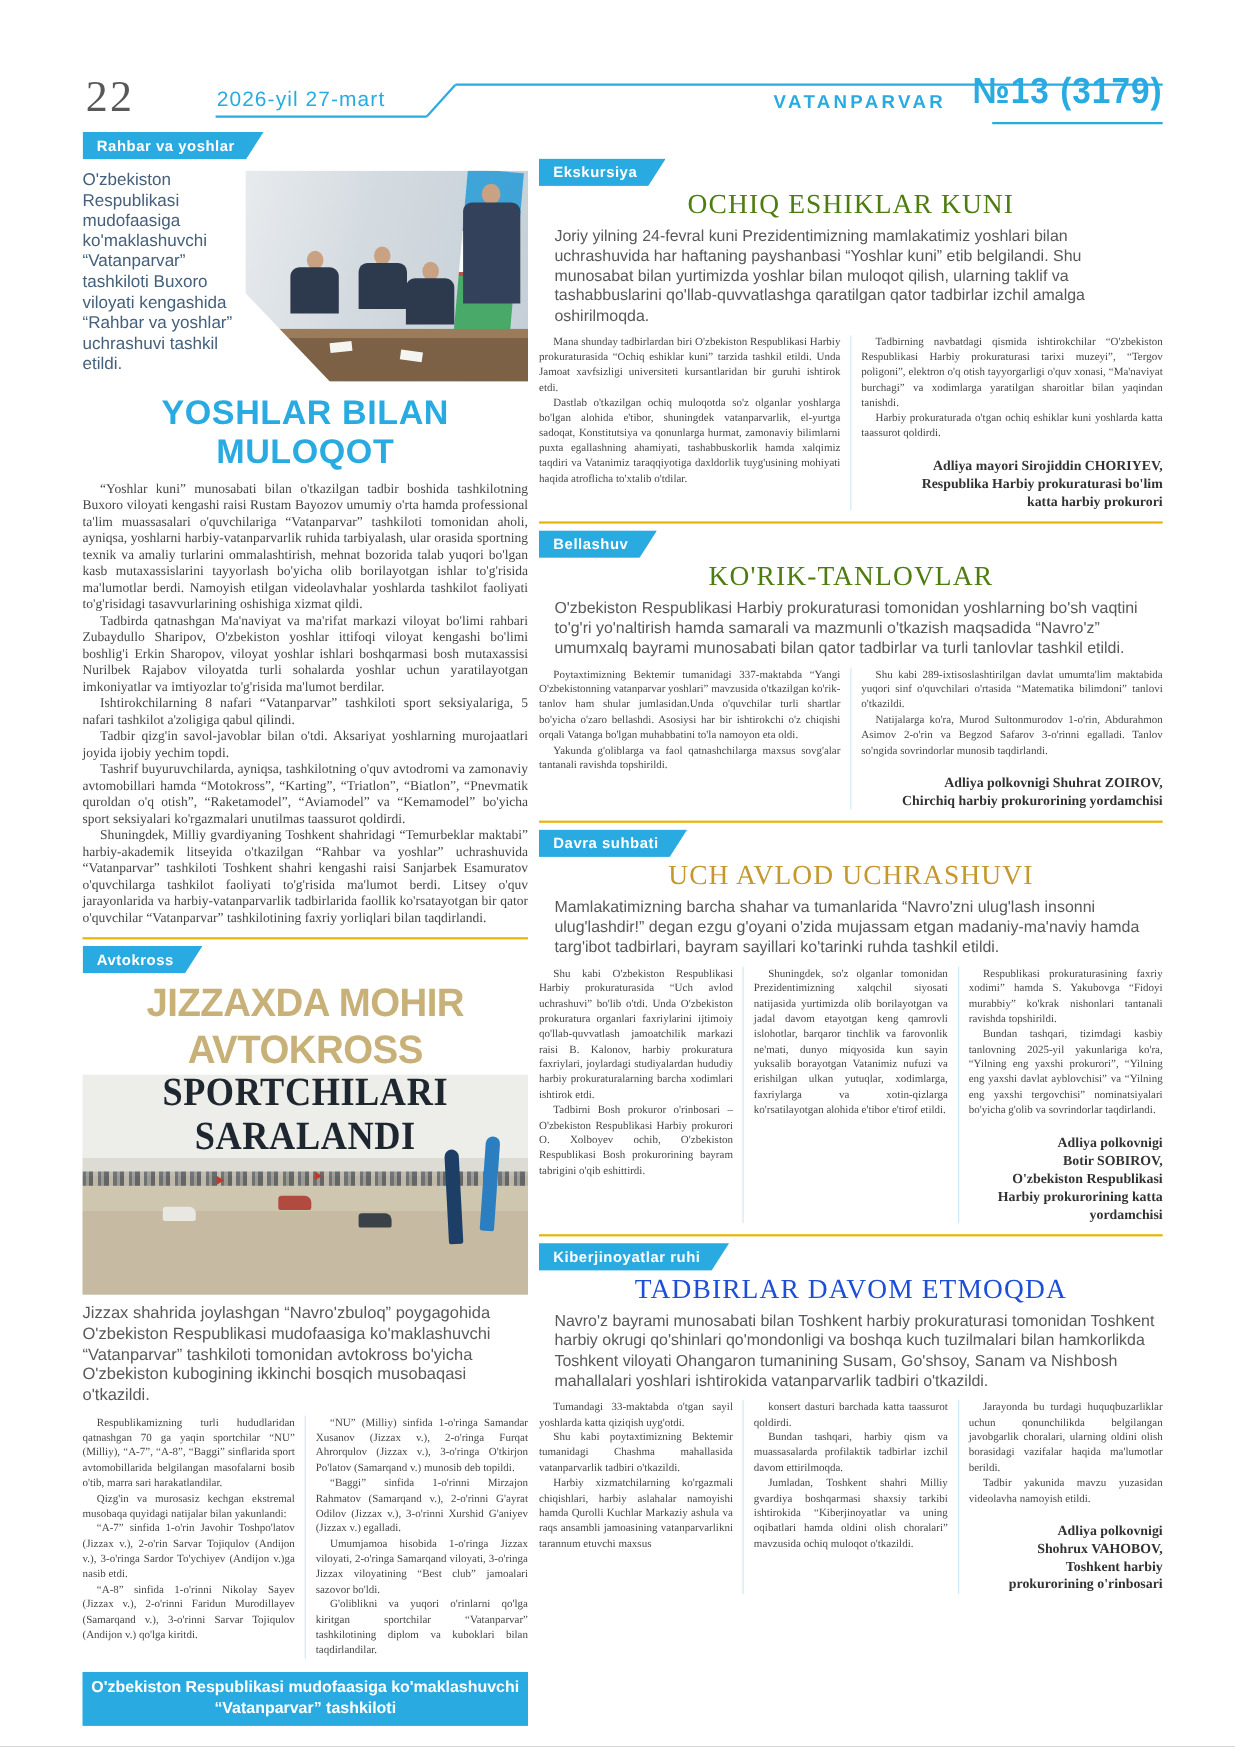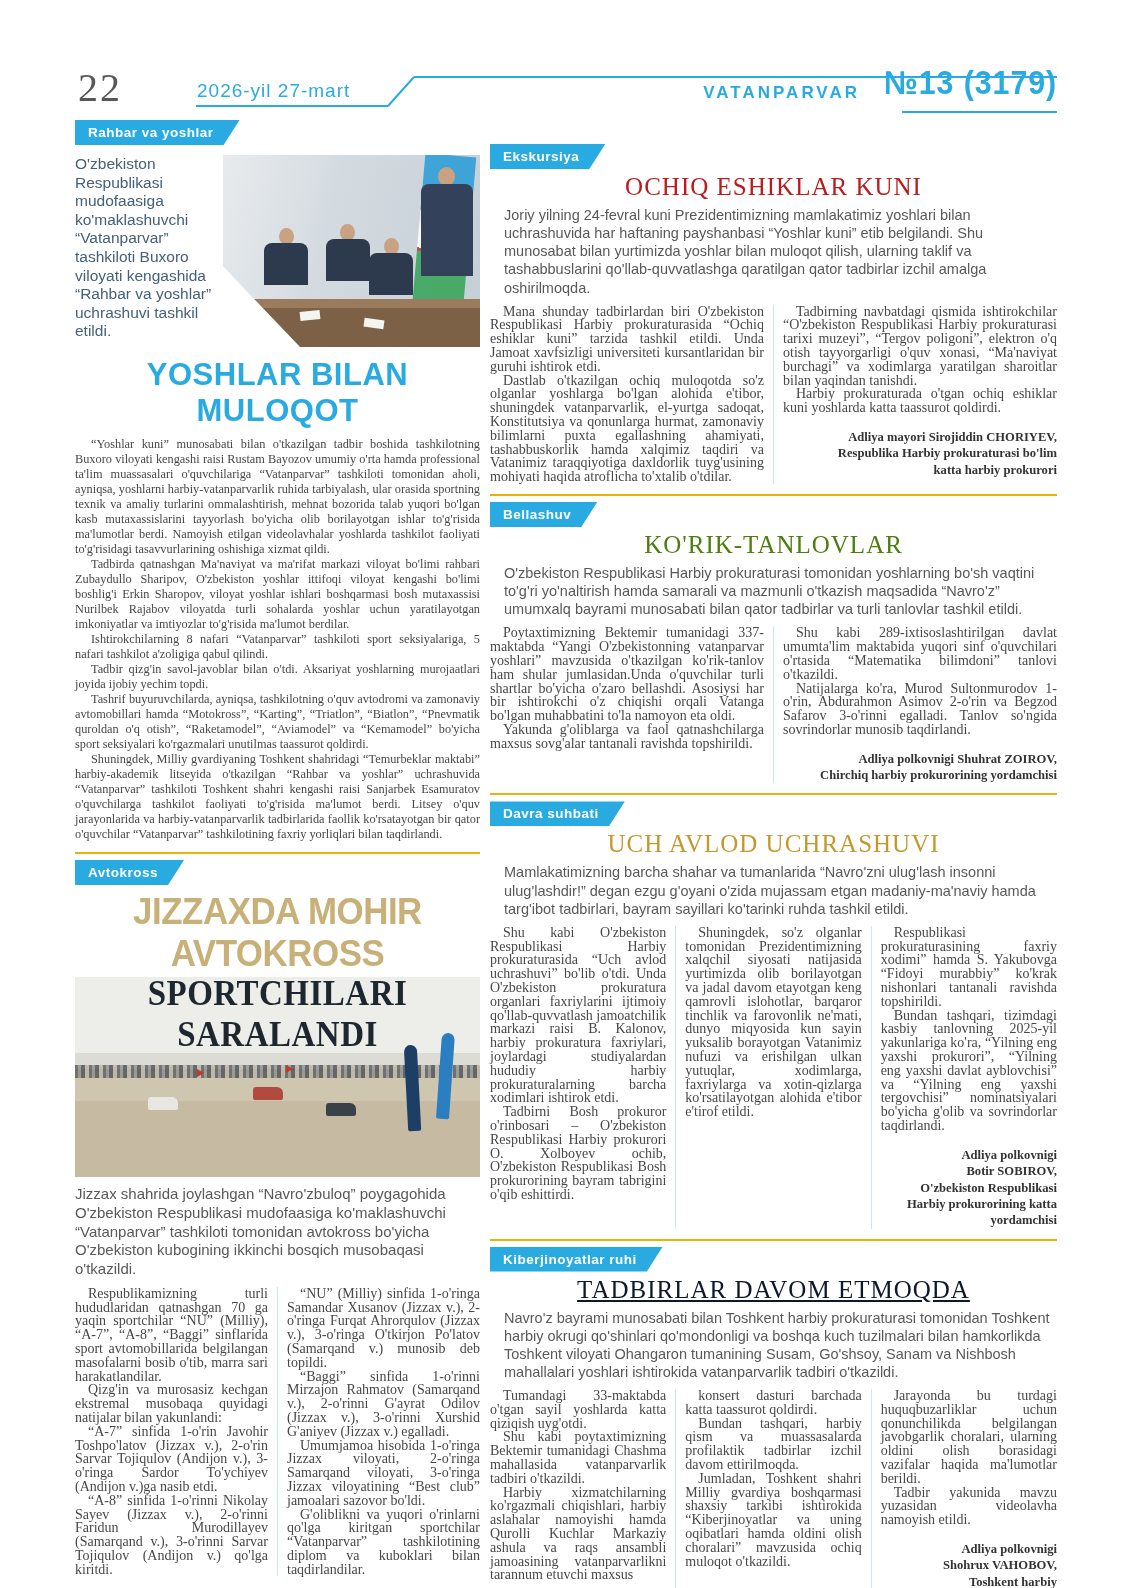--- a/index.html
+++ b/index.html
@@ -33,34 +33,34 @@
   .person .head{width:15px;height:17px;border-radius:50%;background:#c9a183;margin:0 auto;}
   .person .torso{width:44px;height:42px;border-radius:8px 8px 0 0;background:#2d3a4d;margin-top:-2px;}
   .person.stand .head{width:17px;height:19px;}
   .person.stand .torso{width:52px;height:92px;background:#33415a;}
   .p1-table{position:absolute;left:0;right:0;bottom:0;height:25%;
             background:linear-gradient(180deg,#9a7c5c 0 18%,#7c6147 18% 100%);}
   .paper{position:absolute;width:20px;height:9px;background:#f4f4f0;}
   
   .h-muloqot{margin:10px 0 8px;text-align:center;font:700 31px "Liberation Sans",sans-serif;color:#29abe2;letter-spacing:.5px;}
   .stitle{text-align:center;font:400 25px "Liberation Serif",serif;letter-spacing:1px;margin:4px 0 5px;}
-  .stitle.navy{color:#b91c1c;}
+  .stitle.navy{color:#4d7c0f;}
   .stitle.cyan{color:#4d7c0f;}
   .stitle.gold{color:#c5982e;}
-  .stitle.green{color:#0f172a;text-decoration:underline;}
+  .stitle.green{color:#1d4ed8;}
   .lead{font:400 14.5px "Liberation Sans",sans-serif;color:#58595b;line-height:1.25;padding-left:14px;margin:0 0 8px;}
   
   .body-p{font:400 12.3px "Liberation Serif",serif;color:#474747;line-height:15px;
           text-align:justify;text-indent:16px;margin:0;}
   .cols{display:flex;margin-top:2px;}
   .col{flex:1;min-width:0;padding:0 9px;}
   .col:first-child{padding-left:0;}
   .col:last-child{padding-right:0;}
   .col + .col{border-left:1px solid #c9e8f7;}
-  .col .body-p{font-size:14px;line-height:13.8px;text-indent:13px;}
+  .col .body-p{font-size:10px;line-height:13.8px;text-indent:13px;}
   .sig{font:700 12.6px "Liberation Serif",serif;color:#333;text-align:right;white-space:pre-line;
        margin-top:14px;line-height:1.3;}
   
   .av-h1{margin:6px 0 0;text-align:center;font:700 36px "Liberation Sans",sans-serif;color:#c8b178;letter-spacing:-.5px;transform:scaleX(.97);}
   .photo2{height:200px;position:relative;margin-top:2px;overflow:hidden;
           background:linear-gradient(180deg,#edeeea 0 38%,#dcdcd4 38% 46%,#cfc6b0 46% 62%,#c6baa2 62% 100%);}
   .av-h2{position:absolute;top:0;left:0;right:0;margin:0;text-align:center;
          font:700 33px "Liberation Serif",serif;color:#1e2730;transform:scaleY(1.1);letter-spacing:.5px;}
   .crowd{position:absolute;top:44%;left:0;right:0;height:13px;opacity:.75;
          background:repeating-linear-gradient(90deg,#4e545c 0 3px,#8a8c88 3px 6px,#3f454d 6px 10px,#b9b3a4 10px 14px);}

